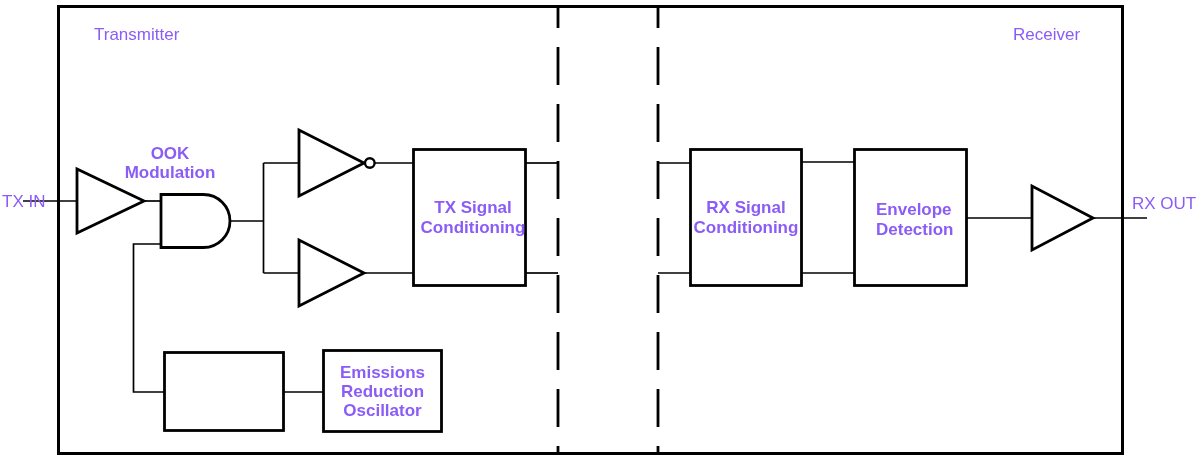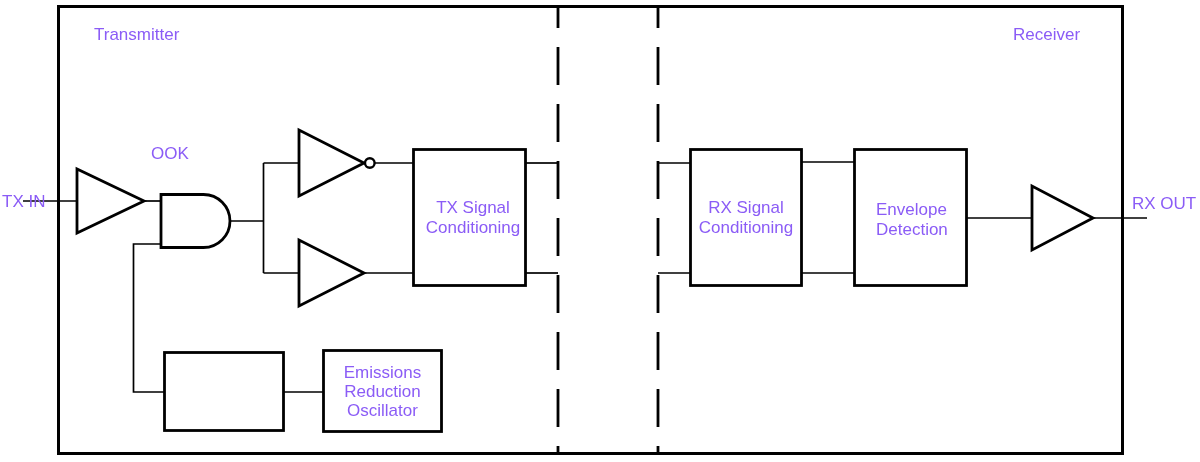--- a/index.html
+++ b/index.html
@@ -11,21 +11,21 @@
     overflow: hidden;
     font-family: "Liberation Sans", sans-serif;
   }
   #diagram-svg { position: absolute; left: 0; top: 0; }
   .label {
     position: absolute;
     font: 17px/20px "Liberation Sans", sans-serif;
     color: #8b5cf6;
     white-space: nowrap;
   }
-  .label .ln { display: block; }
+  .label .ln { display: block; font-weight: bold; }
   #lbl-transmitter { left: 94px;  top: 25px; }
   #lbl-receiver    { left: 1013px; top: 25px; }
   #lbl-txin        { left: 2px;   top: 192px; }
   #lbl-rxout       { left: 1132px; top: 194px; }
   #lbl-ook         { left: 110px; top: 144px; width: 120px; text-align: center; line-height: 19px; }
   #lbl-txsig       { left: 412px; top: 198px; width: 122px; text-align: center; }
   #lbl-barrier     { left: 557px; top: 182px; width: 101px; text-align: center; line-height: 19px; }
   #lbl-rxsig       { left: 689px; top: 198px; width: 114px; text-align: center; }
   #lbl-env         { left: 876px; top: 200px; }
   #lbl-osc         { left: 163px; top: 379px; width: 122px; text-align: center; }
@@ -82,20 +82,21 @@
   <div class="label" id="lbl-transmitter">Transmitter</div>
 
   <div class="label" id="lbl-receiver">Receiver</div>
 
   <div class="label" id="lbl-txin">TX IN</div>
 
   <div class="label" id="lbl-rxout">RX OUT</div>
 
   <div class="label" id="lbl-ook">
     <span class="ln">OOK</span>
+    <span class="ln">Modulation</span>
   </div>
 
   <div class="label" id="lbl-txsig">
     <span class="ln">TX Signal</span>
     <span class="ln">Conditioning</span>
   </div>
 
 
   <div class="label" id="lbl-rxsig">
     <span class="ln">RX Signal</span>

